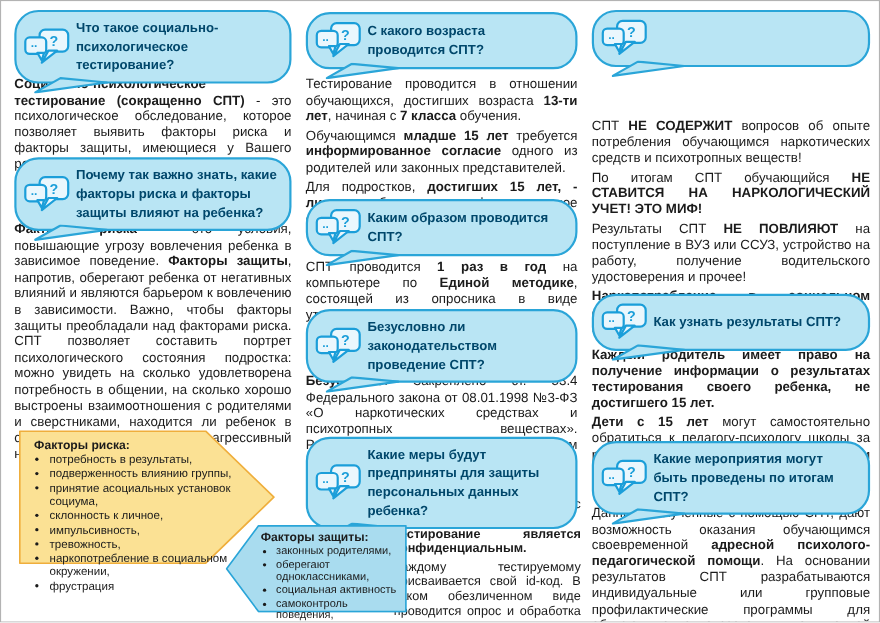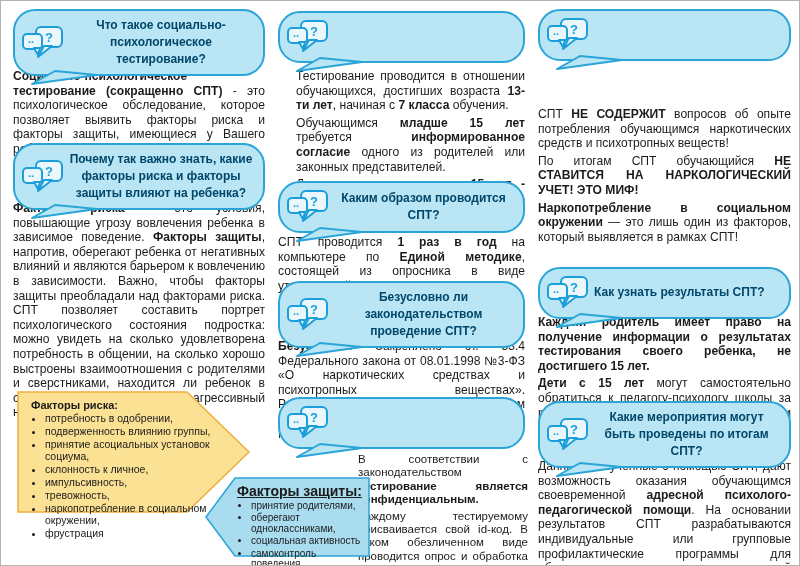--- a/index.html
+++ b/index.html
@@ -13,35 +13,35 @@
   #col2{left:277px;width:247px;}
   #col3{left:537px;width:253px;}
   .block{position:absolute;left:0;right:0;}
   .bubble{
     position:absolute;left:0;right:0;
     background:var(--bubble-fill);border:2px solid var(--bubble-border);
     border-radius:22px;display:flex;align-items:center;
     padding:6px 10px 6px 6px;box-sizing:border-box;z-index:2;
   }
   .qicon{flex:0 0 46px;height:36px;margin-right:2px;}
-  .qtext{font-weight:bold;color:var(--question-text);font-size:12px;line-height:1.42;text-align:center;}
+  .qtext{font-weight:bold;color:var(--question-text);font-size:12px;line-height:1.42;}
   .tail{position:absolute;left:16px;bottom:-11px;width:70px;height:15px;}
   p.body{font-size:12.1px;line-height:14.6px;color:var(--body-text);
     text-align:justify;margin:0 0 3px 0;}
   .b{font-weight:bold;}
   .factor-box{position:absolute;z-index:3;}
   .factor-box svg.shape{position:absolute;left:0;top:0;}
   .factor-content{position:absolute;color:var(--body-text);}
   .factor-title{font-weight:bold;font-size:11px;margin-bottom:1px;}
   .factor-content ul{margin:2px 0 0 0;padding-left:14px;}
   .factor-content li{margin:0 0 1.5px 0;}
   #risk-box .factor-content{left:14px;top:8px;width:186px;}
   #risk-box li{font-size:10.5px;line-height:11.6px;}
   #protect-box .factor-content{left:32px;top:6px;width:128px;}
-  #protect-box .factor-title{font-size:14px;text-decoration:underline;}
+  #protect-box .factor-title{font-size:11px;}
   #protect-box li{font-size:10px;line-height:10.8px;}
   #a6-block{position:absolute;left:357px;top:452px;width:170px;}
   #a6-block p.body{font-size:11.5px;line-height:13.4px;}
 </style>
 </head>
 <body>
 
 <div class="page">
 
   <div class="col" id="col1">
@@ -97,26 +97,27 @@
           <g style="stroke:var(--icon-stroke);stroke-width:2;fill:var(--icon-fill);stroke-linejoin:round">
             <rect x="15" y="2" width="26" height="20" rx="5"></rect>
             <path d="M23 21 L17 32 L31 21 Z"></path>
             <rect x="2" y="9" width="19" height="15" rx="4"></rect>
             <path d="M13 23 L17 30 L19 23 Z"></path>
           </g>
           <text x="28" y="17" text-anchor="middle" style="fill:var(--icon-stroke);font-size:13px;font-weight:bold">?</text>
           <text x="10" y="18" text-anchor="middle" style="fill:var(--icon-stroke);font-size:11px;font-weight:bold">..</text>
         </svg>
       </span>
-      <svg class="tail" viewBox="0 0 70 15">
-        <polygon points="1,14 24,1 66,5" style="fill:var(--bubble-fill);stroke:var(--bubble-border);stroke-width:2;stroke-linejoin:round"></polygon>
-      </svg>
-    </div>
-
-    <div class="block" style="top:60px;margin-left:18px;">
+      <span class="qtext">С какого возраста проводится СПТ?</span>
+      <svg class="tail" viewBox="0 0 70 15">
+        <polygon points="1,14 24,1 66,5" style="fill:var(--bubble-fill);stroke:var(--bubble-border);stroke-width:2;stroke-linejoin:round"></polygon>
+      </svg>
+    </div>
+
+    <div class="block" style="top:60px;">
       <p class="body"><span>Тестирование проводится  в отношении обучающихся, достигших возраста </span><span class="b">13-ти лет</span><span>, начиная с </span><span class="b">7 класса</span><span> обучения.</span></p>
       <p class="body"><span>Обучающимся </span><span class="b">младше 15 лет</span><span> требуется </span><span class="b">информированное согласие</span><span> одного из родителей или законных представителей.</span></p>
       <p class="body"><span>Для подростков, </span><span class="b">достигших 15 лет, - личное</span><span> добровольное информированное согласие.</span></p>
     </div>
 
     <div class="bubble" style="top:172px;">
       <span class="qicon">
         <svg viewBox="0 0 46 36" width="46" height="36">
           <g style="stroke:var(--icon-stroke);stroke-width:2;fill:var(--icon-fill);stroke-linejoin:round">
             <rect x="15" y="2" width="26" height="20" rx="5"></rect>
@@ -163,20 +164,21 @@
           <g style="stroke:var(--icon-stroke);stroke-width:2;fill:var(--icon-fill);stroke-linejoin:round">
             <rect x="15" y="2" width="26" height="20" rx="5"></rect>
             <path d="M23 21 L17 32 L31 21 Z"></path>
             <rect x="2" y="9" width="19" height="15" rx="4"></rect>
             <path d="M13 23 L17 30 L19 23 Z"></path>
           </g>
           <text x="28" y="17" text-anchor="middle" style="fill:var(--icon-stroke);font-size:13px;font-weight:bold">?</text>
           <text x="10" y="18" text-anchor="middle" style="fill:var(--icon-stroke);font-size:11px;font-weight:bold">..</text>
         </svg>
       </span>
+      <span class="qtext">Какие меры будут предприняты для защиты персональных данных ребенка?</span>
       <svg class="tail" viewBox="0 0 70 15">
         <polygon points="1,14 24,1 66,5" style="fill:var(--bubble-fill);stroke:var(--bubble-border);stroke-width:2;stroke-linejoin:round"></polygon>
       </svg>
     </div>
   </div>
 
   <div class="col" id="col3">
 
     <div class="bubble" style="top:0;">
       <span class="qicon">
@@ -192,20 +194,21 @@
         </svg>
       </span>
       <svg class="tail" viewBox="0 0 70 15">
         <polygon points="1,14 24,1 66,5" style="fill:var(--bubble-fill);stroke:var(--bubble-border);stroke-width:2;stroke-linejoin:round"></polygon>
       </svg>
     </div>
 
     <div class="block" style="top:98px;">
       <p class="body"><span>СПТ </span><span class="b">НЕ СОДЕРЖИТ</span><span> вопросов об опыте потребления обучающимся наркотических средств и психотропных веществ!</span></p>
       <p class="body"><span>По итогам СПТ обучающийся </span><span class="b">НЕ СТАВИТСЯ НА НАРКОЛОГИЧЕСКИЙ УЧЕТ! ЭТО МИФ!</span></p>
+      <p class="body"><span>Результаты СПТ </span><span class="b">НЕ ПОВЛИЯЮТ</span><span> на поступление в ВУЗ или ССУЗ, устройство на работу, получение водительского удостоверения и прочее!</span></p>
       <p class="body"><span class="b">Наркопотребление в социальном окружении</span><span> — это лишь один из факторов, который выявляется в рамках СПТ!</span></p>
     </div>
 
     <div class="bubble" style="top:258px;">
       <span class="qicon">
         <svg viewBox="0 0 46 36" width="46" height="36">
           <g style="stroke:var(--icon-stroke);stroke-width:2;fill:var(--icon-fill);stroke-linejoin:round">
             <rect x="15" y="2" width="26" height="20" rx="5"></rect>
             <path d="M23 21 L17 32 L31 21 Z"></path>
             <rect x="2" y="9" width="19" height="15" rx="4"></rect>
@@ -248,40 +251,40 @@
     <p class="body block" style="top:450px;"><span>Данные, полученные с помощью СПТ, дают возможность оказания обучающимся своевременной </span><span class="b">адресной психолого-педагогической помощи</span><span>. На основании результатов СПТ разрабатываются индивидуальные или групповые профилактические программы для обучающихся с показателями повышенной  вероятности вовлечения в зависимое поведение.</span></p>
   </div>
 
   <div class="factor-box" id="risk-box" style="left:16px;top:390px;width:234px;height:122px;">
     <svg class="shape" width="234" height="122" viewBox="0 0 234 122">
       <polygon points="1,1 170,1 232,61 170,121 1,121" style="fill:var(--risk-fill);stroke:var(--risk-border);stroke-width:1.5;stroke-linejoin:round"></polygon>
     </svg>
     <div class="factor-content">
       <div class="factor-title">Факторы риска:</div>
       <ul>
-          <li>потребность в одобрении,</li>
+          <li>потребность в результаты,</li>
           <li>подверженность влиянию группы,</li>
           <li>принятие асоциальных установок социума,</li>
           <li>склонность к личное,</li>
           <li>импульсивность,</li>
           <li>тревожность,</li>
           <li>наркопотребление в социальном окружении,</li>
           <li>фрустрация</li>
         </ul>
     </div>
   </div>
 
   <div class="factor-box" id="protect-box" style="left:204px;top:476px;width:166px;height:80px;">
     <svg class="shape" width="166" height="80" viewBox="0 0 166 80">
       <polygon points="164,1 30,1 1,40 30,79 164,79" style="fill:var(--protect-fill);stroke:var(--protect-border);stroke-width:1.5;stroke-linejoin:round"></polygon>
     </svg>
     <div class="factor-content">
       <div class="factor-title">Факторы защиты:</div>
       <ul>
-          <li>принятие родителями,</li>
+          <li>законных родителями,</li>
           <li>оберегают одноклассниками,</li>
           <li>социальная активность</li>
           <li>самоконтроль поведения,</li>
         </ul>
     </div>
   </div>
 
   <div id="a6-block">
     <p class="body"><span>В соответствии с законодательством </span><span class="b">тестирование является конфиденциальным.</span></p>
     <p class="body"><span>Каждому тестируемому присваивается свой id-код. В таком обезличенном виде проводится опрос и обработка полученных данных.</span></p>

